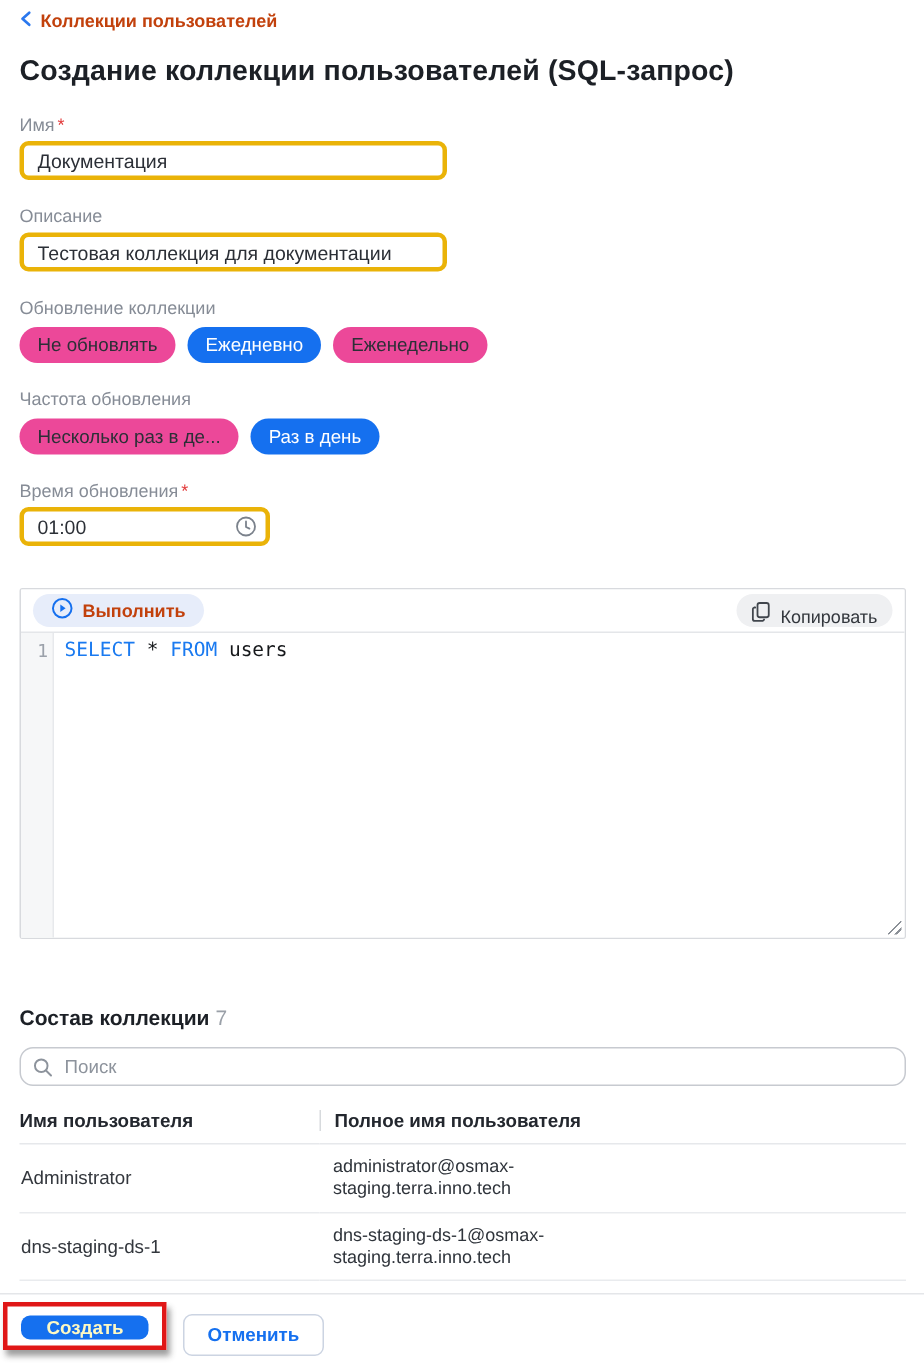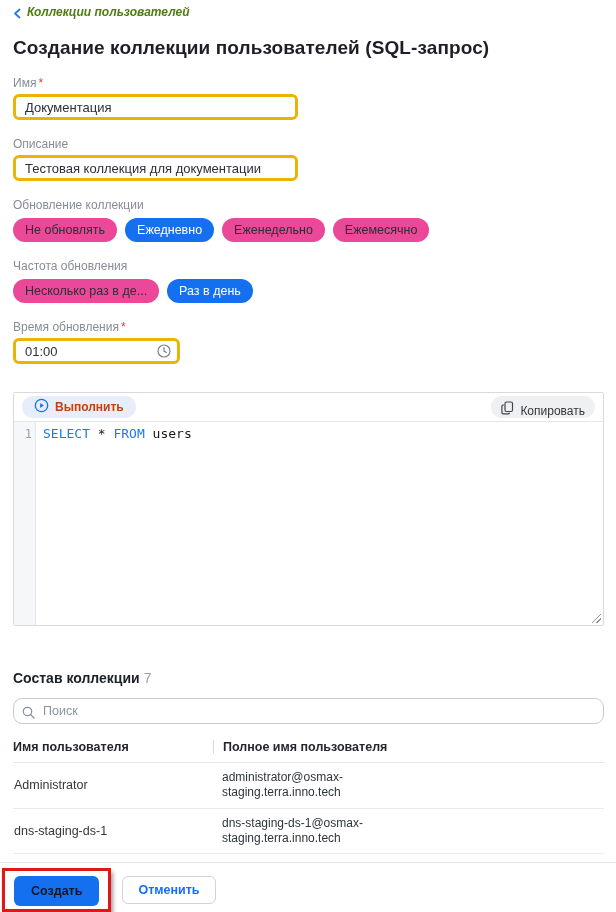--- a/index.html
+++ b/index.html
@@ -1,22 +1,22 @@
 <!DOCTYPE html>
 <html><head>
 <meta charset="utf-8">
 <style>
   * { margin:0; padding:0; box-sizing:border-box; }
   html,body { width:616px; height:912px; background:#fff; overflow:hidden;
     font-family:"Liberation Sans", sans-serif; color:#23272e; }
   .page { padding:5px 12px 0 13px; position:relative; height:100%; }
 
   
-  .backlink { display:inline-flex; align-items:flex-end; gap:5px; color:#4d7c0f;
-    font-size:12px; font-weight:700; cursor:pointer;font-style:italic; }
+  .backlink { display:inline-flex; align-items:flex-start; gap:5px; color:#c2410c;
+    font-size:12px; font-weight:700; cursor:pointer; }
   .backlink svg { display:block; }
 
   h1 { font-size:19px; font-weight:700; color:#1c2026; margin-top:14px; letter-spacing:.1px; }
 
   .field-label { margin-top:17px; font-size:12px; color:#868c96; }
   .req { color:#e23b3b; margin-left:2px; }
 
   .text-input { display:block; margin-top:4px; width:285px; height:26px;
     border:3px solid #eab308; border-radius:6px; padding:0 9px; font-size:13px;
     color:#2b2f36; font-family:"Liberation Sans",sans-serif; outline:none; background:#fff; }
@@ -77,21 +77,21 @@
   td .email { display:block; max-width:185px; font-size:12px; line-height:1.28;
     word-break:break-word; color:#2f343b; padding-left:9px; }
   td .uname { padding-left:1px; }
 
   
   .footer { position:absolute; left:0; right:0; top:862px; border-top:1px solid #e4e6e9;
     background:#fff; height:50px; }
   .footer-inner { display:flex; align-items:flex-start; padding-top:0; }
   .annotation { margin-top:5px; margin-left:2px; border:3px solid #e01717;
     padding:5px 9px 3px 9px; box-shadow:2px 4px 4px rgba(40,40,40,.45); }
-  .btn-create { height:30px; padding:0 17px; background:#1570EF; color:#0f172a; border:none;
+  .btn-create { height:16px; padding:0 17px; background:#1570EF; color:#fef9c3; border:none;
     border-radius:6px; font-size:12.5px; font-weight:700; cursor:pointer;
     font-family:"Liberation Sans",sans-serif; }
   .btn-cancel { height:28px; margin-top:13px; margin-left:11px; padding:0 15px; background:#fff;
     color:#1570EF; border:1px solid #ccd4e2; border-radius:6px; font-size:12.5px;
     font-weight:700; cursor:pointer; font-family:"Liberation Sans",sans-serif; }
 </style>
 </head>
 <body>
 
 <div class="page">
@@ -113,21 +113,20 @@
   <input class="text-input" type="text" value="Документация" style="">
 
   <div class="field-label">Описание</div>
   <input class="text-input" type="text" value="Тестовая коллекция для документации" style="">
 
   <div class="field-label">Обновление коллекции</div>
   <div class="pill-row">
     <button class="pill">Не обновлять</button>
     <button class="pill selected">Ежедневно</button>
     <button class="pill">Еженедельно</button>
-    <button class="pill">Ежемесячно</button>
   </div>
 
   <div class="field-label">Частота обновления</div>
   <div class="pill-row">
     <button class="pill">Несколько раз в де...</button>
     <button class="pill selected">Раз в день</button>
   </div>
 
   <div class="field-label">
     <span>Время обновления</span><span class="req">*</span>

